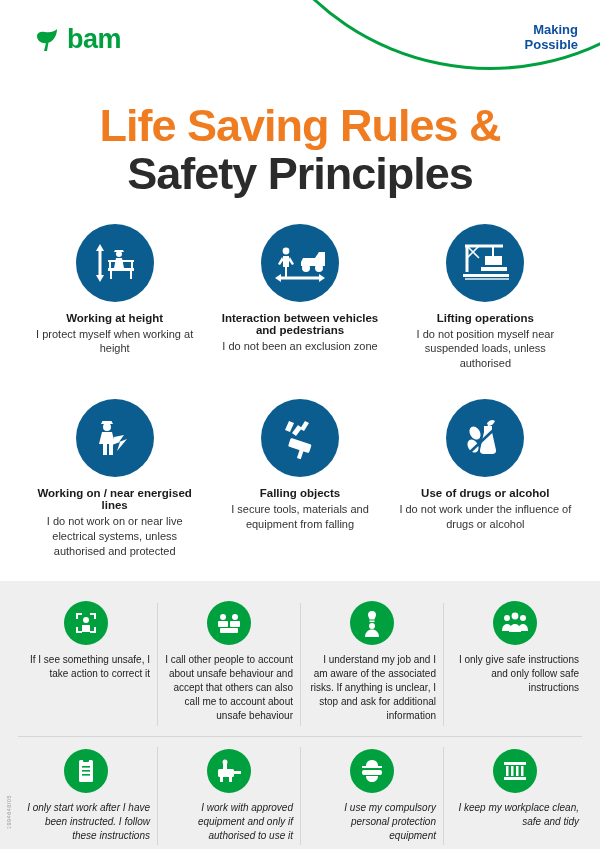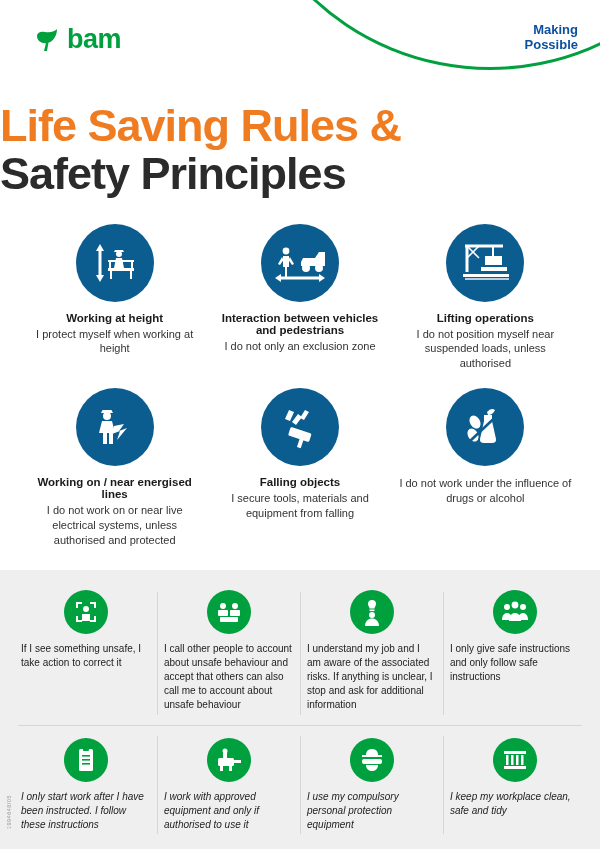--- a/index.html
+++ b/index.html
@@ -61,20 +61,21 @@
     text-align: right;
     color: #0b4f9e;
     font-weight: bold;
     font-size: 13px;
     line-height: 1.18;
   }
   .tagline .l2 { color: #0b4f9e; }
 
   
   .titles {
+    text-align: center;
     padding-top: 16px;
   }
   .title-1 {
     font-size: 45px;
     font-weight: bold;
     color: #f07c21;
     letter-spacing: -1px;
     line-height: 1.05;
   }
   .title-2 {
@@ -83,21 +84,21 @@
     color: #2b2b2b;
     letter-spacing: -1px;
     line-height: 1.12;
   }
 
   
   .rules {
     display: grid;
     grid-template-columns: repeat(3, 1fr);
     padding: 18px 22px 0 22px;
-    row-gap: 1px;
+    row-gap: 12px;
   }
   .rule {
     text-align: center;
     padding: 6px 6px 10px 6px;
   }
   .rule-icon {
     width: 78px;
     height: 78px;
     border-radius: 50%;
     background: #0b5c8f;
@@ -122,21 +123,21 @@
   .principles-wrap {
     background: #efefef;
     margin-top: 12px;
     padding: 14px 14px 10px 14px;
   }
   .principles {
     display: grid;
     grid-template-columns: repeat(4, 1fr);
   }
   .principle {
-    text-align: left;
+    text-align: right;
     padding: 6px 7px 10px 7px;
     position: relative;
   }
   .principle + .principle::before {
     content: "";
     position: absolute;
     left: 0;
     top: 8px;
     bottom: 8px;
     width: 1px;
@@ -234,21 +235,21 @@
           <path d="M30 20 h12 l4 -6 h6 v10 h-24 z" fill="#fff"></path>
           <rect x="28" y="24" width="24" height="4" fill="#fff"></rect>
           <circle cx="33" cy="30" r="4" fill="#fff"></circle>
           <circle cx="46" cy="30" r="4" fill="#fff"></circle>
           <path d="M5 40 L49 40" stroke="#fff" stroke-width="3"></path>
           <path d="M2 40 L8 36 L8 44 Z" fill="#fff"></path>
           <path d="M52 40 L46 36 L46 44 Z" fill="#fff"></path>
         </svg>
       </div>
       <div class="rule-title">Interaction between vehicles and pedestrians</div>
-      <div class="rule-desc">I do not only an exclusion zone</div>
+      <div class="rule-desc">I do not been an exclusion zone</div>
     </div>
 
     <div class="rule">
       <div class="rule-icon">
         <svg width="52" height="50" viewBox="0 0 52 50">
           <path d="M6 8 L44 8" stroke="#fff" stroke-width="3"></path>
           <path d="M8 8 L8 34" stroke="#fff" stroke-width="3"></path>
           <path d="M8 8 L20 20 M20 8 L8 20" stroke="#fff" stroke-width="1.6"></path>
           <path d="M34 9 L34 18" stroke="#fff" stroke-width="2"></path>
           <rect x="26" y="18" width="17" height="9" fill="#fff"></rect>
@@ -292,20 +293,21 @@
     <div class="rule">
       <div class="rule-icon">
         <svg width="52" height="50" viewBox="0 0 52 50">
           <path d="M28 10 q4 -5 8 -2 q-2 5 -7 5z" fill="#fff"></path>
           <path d="M25 13 h8 v6 l4 18 q0.5 4 -4 4 h-8 q-4.5 0 -4 -4 l4 -18z" fill="#fff"></path>
           <ellipse cx="16" cy="20" rx="5" ry="7" fill="#fff" transform="rotate(-30 16 20)"></ellipse>
           <ellipse cx="14" cy="33" rx="5" ry="7" fill="#fff" transform="rotate(-30 14 33)"></ellipse>
           <path d="M10 40 L44 8" stroke="#0b5c8f" stroke-width="2.5"></path>
         </svg>
       </div>
+      <div class="rule-title">Use of drugs or alcohol</div>
       <div class="rule-desc">I do not work under the influence of drugs or alcohol</div>
     </div>
 
   </div>
 
   <div class="principles-wrap">
 
     <div class="principles row1">
 
       <div class="principle">

